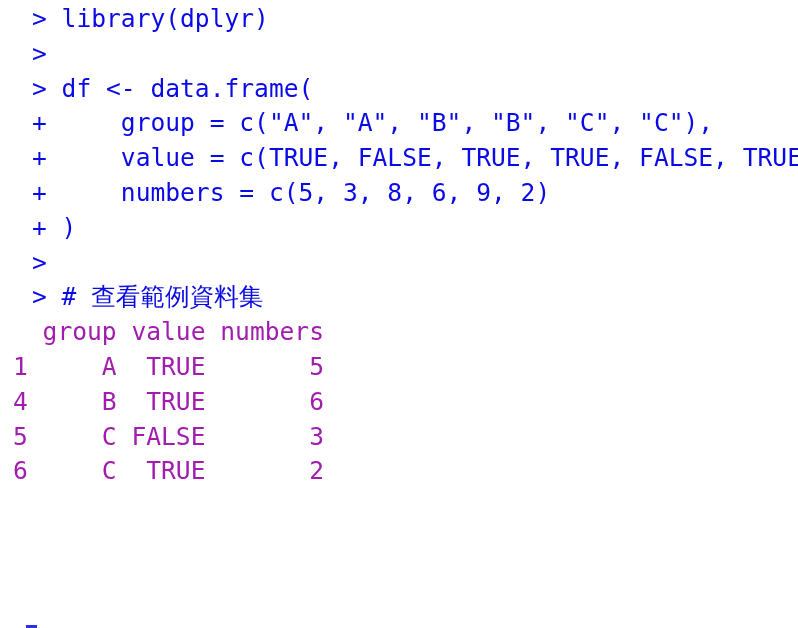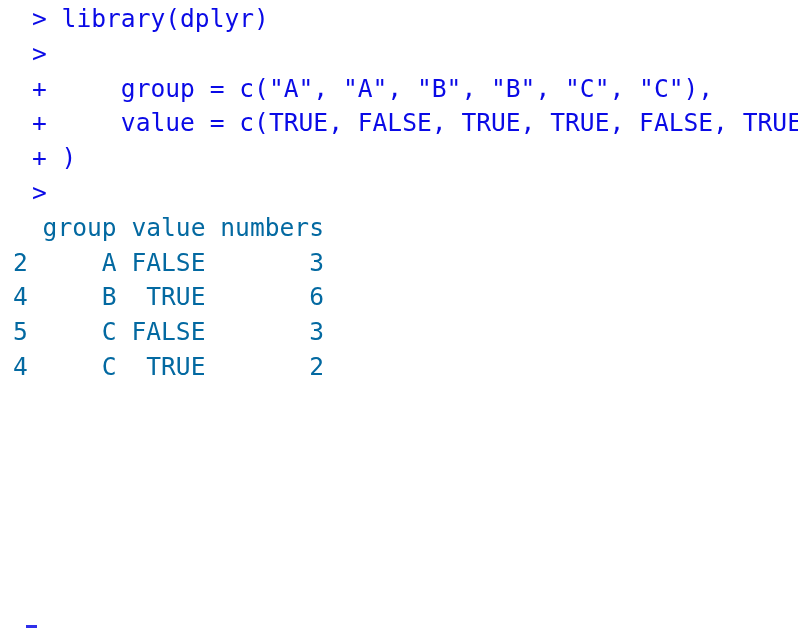--- a/index.html
+++ b/index.html
@@ -31,21 +31,21 @@
     padding-left: 13px;
     box-sizing: border-box;
     font-family: "DejaVu Sans Mono", "Liberation Mono", monospace;
   }
   .line.input {
     color: #0A0AE6;
     font-weight: 500;
     padding-left: 32px;
   }
   .line.output {
-    color: #0369a1;
+    color: #a21caf;
   }
   #console .line:first-child {
     margin-top: 2px;
   }
   .caret-fragment {
     position: absolute;
     left: 26px;
     top: 623px;
     width: 11px;
     height: 5px;
@@ -56,39 +56,42 @@
 </head>
 <body>
 
 <div id="console">
 
   <div class="line input">&gt; library(dplyr)</div>
 
   <div class="line input">&gt;</div>
 
 
+  <div class="line input">&gt; df &lt;- data.frame(</div>
 
   <div class="line input">+     group = c("A", "A", "B", "B", "C", "C"),</div>
 
   <div class="line input">+     value = c(TRUE, FALSE, TRUE, TRUE, FALSE, TRUE),</div>
 
+  <div class="line input">+     numbers = c(5, 3, 8, 6, 9, 2)</div>
 
   <div class="line input">+ )</div>
 
   <div class="line input">&gt;</div>
 
+  <div class="line input">&gt; # 查看範例資料集</div>
 
 
   <div class="line output">  group value numbers</div>
 
+  <div class="line output">1     A  TRUE       5</div>
 
-  <div class="line output">2     A FALSE       3</div>
 
 
   <div class="line output">4     B  TRUE       6</div>
 
   <div class="line output">5     C FALSE       3</div>
 
-  <div class="line output">4     C  TRUE       2</div>
+  <div class="line output">6     C  TRUE       2</div>
 
   <div class="caret-fragment"></div>
 
 </div>
 
 </body></html>

